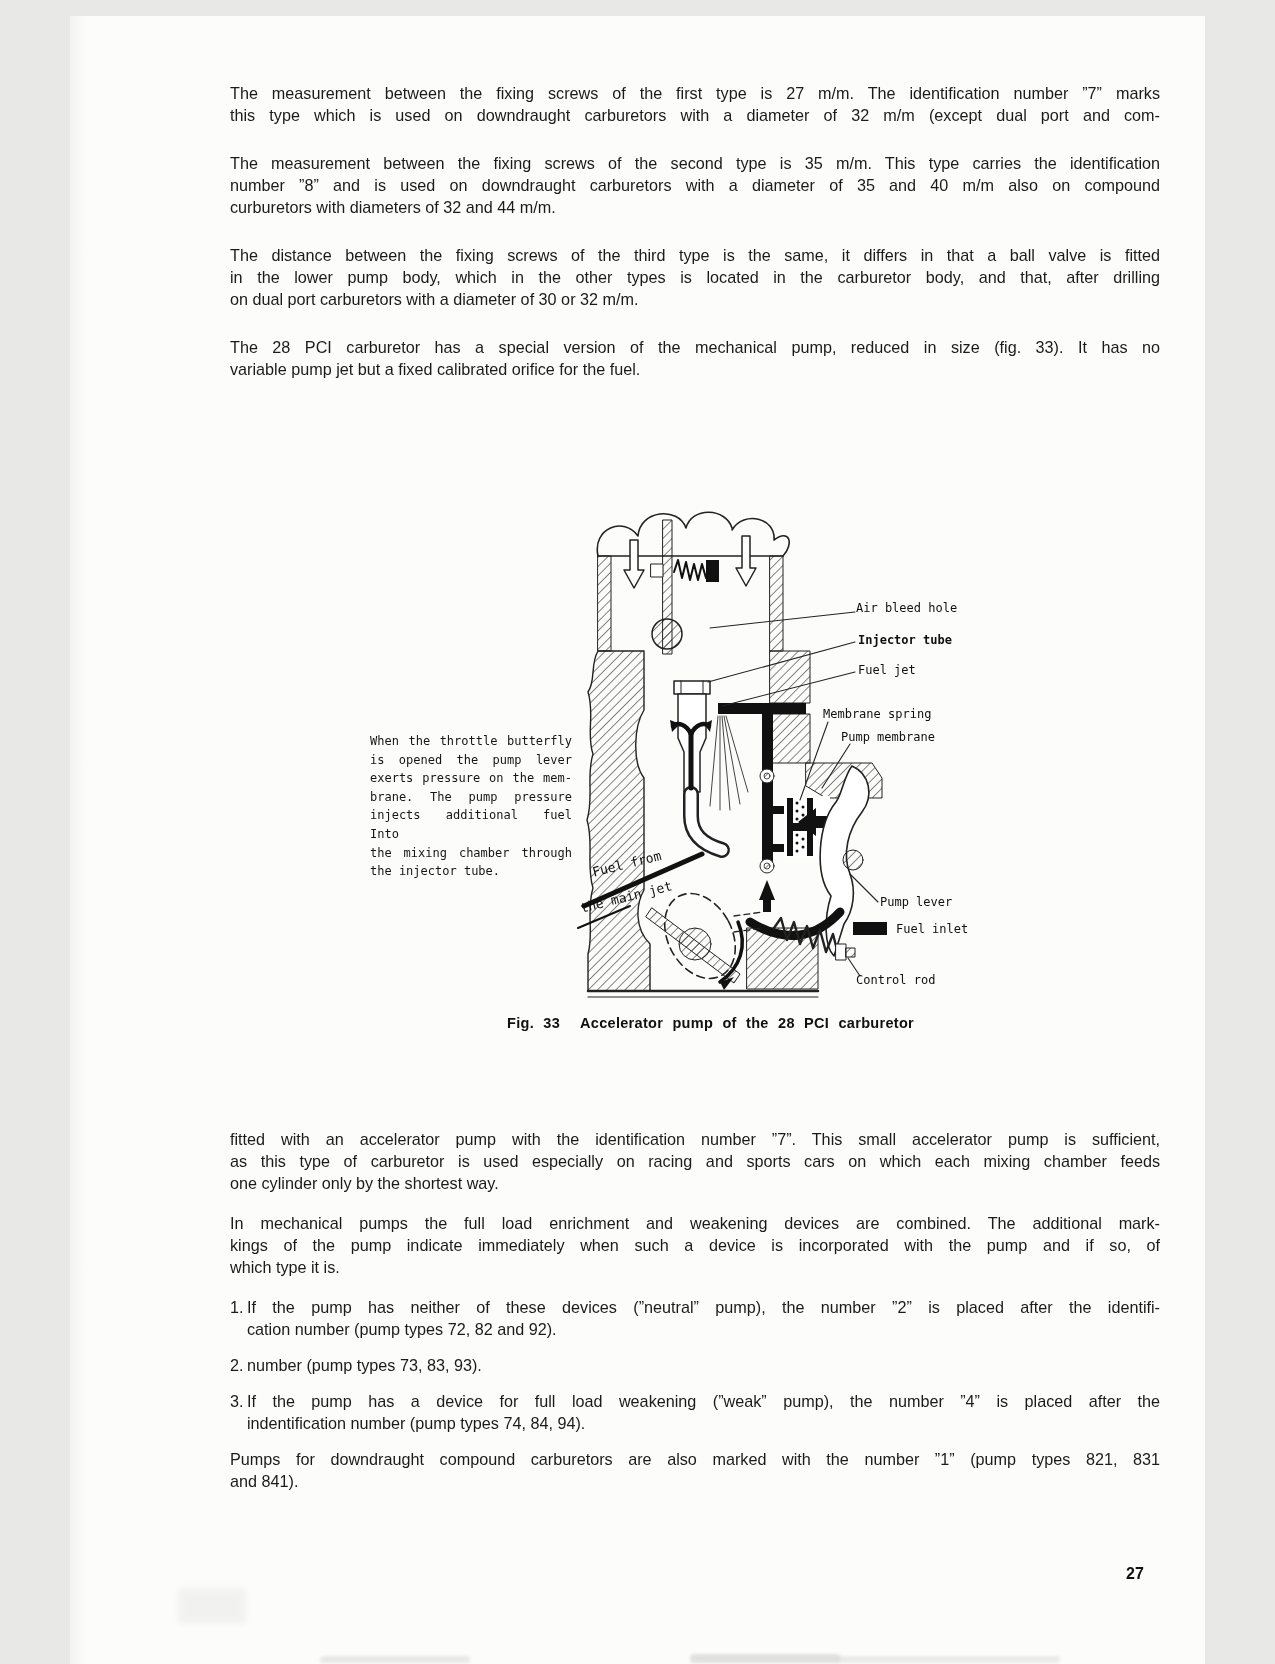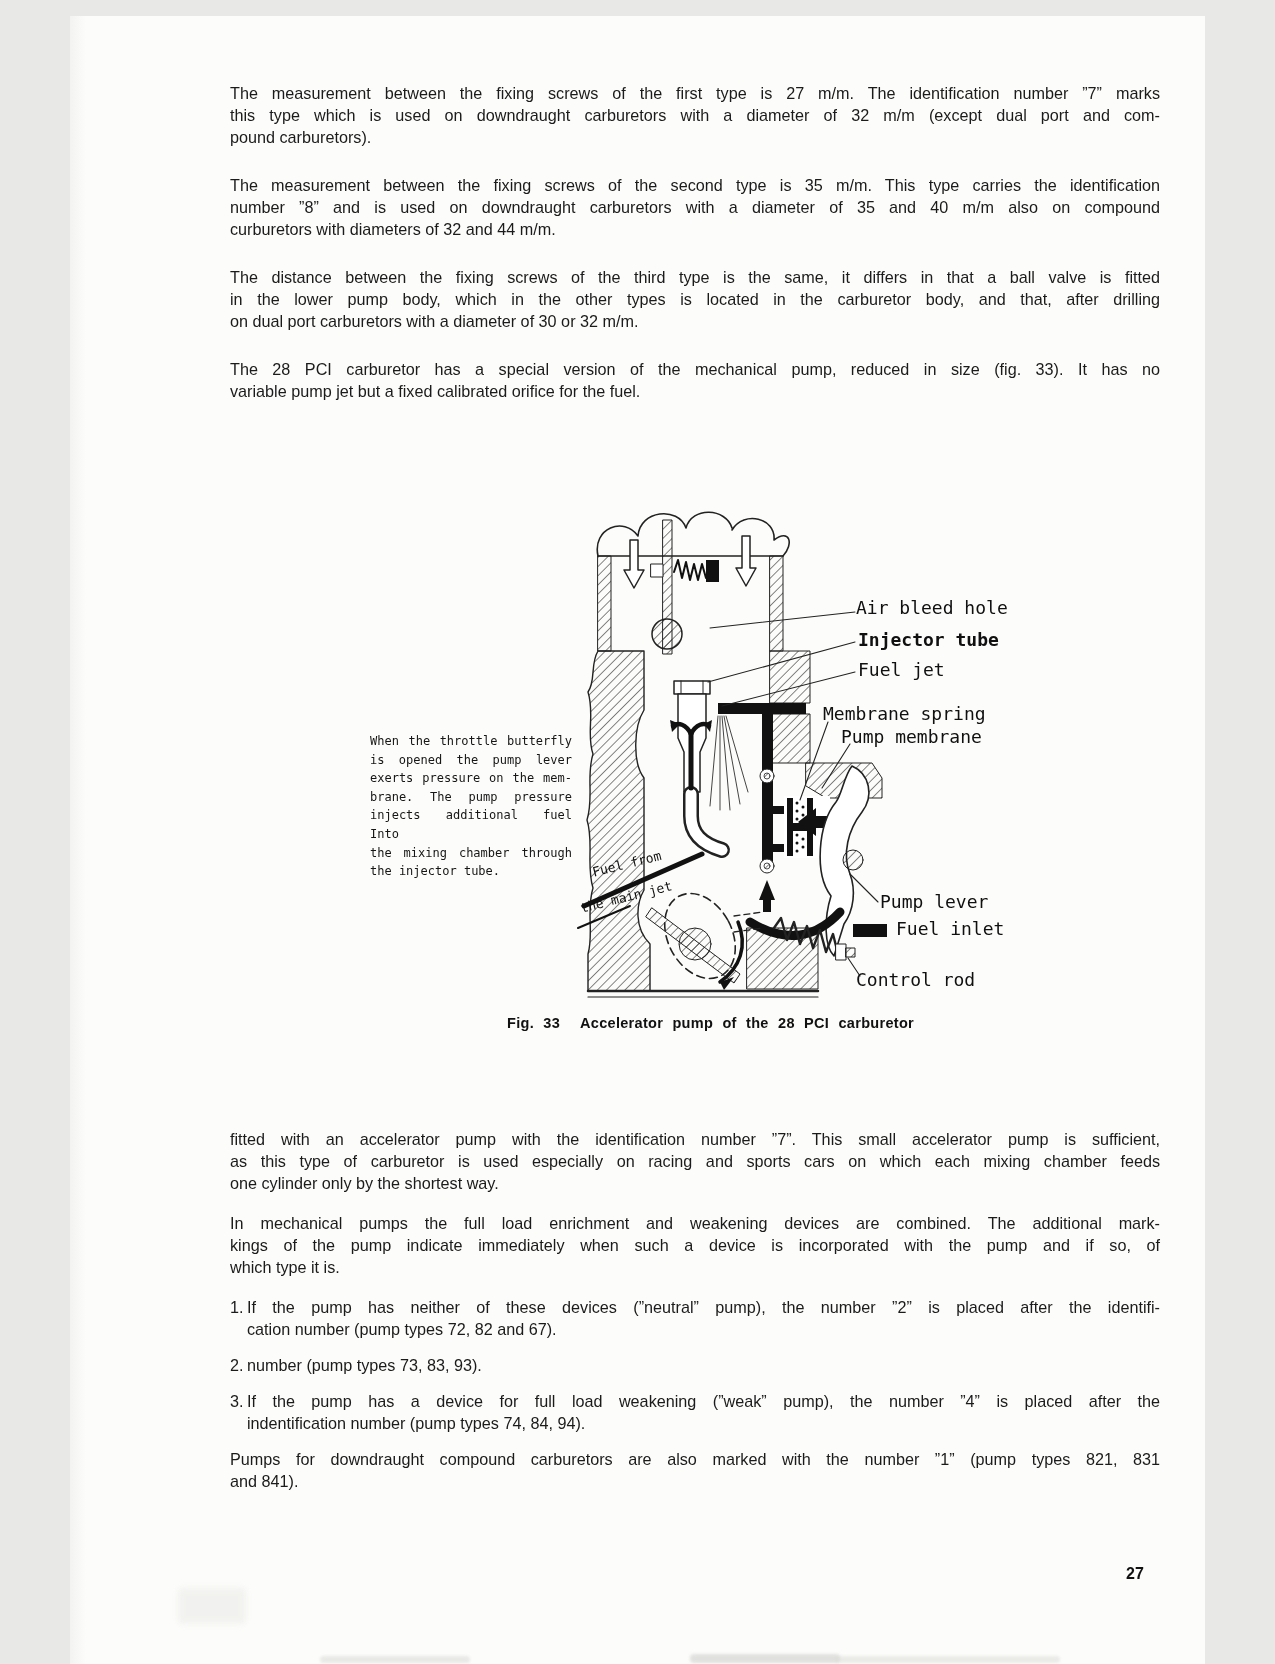--- a/index.html
+++ b/index.html
@@ -19,21 +19,21 @@
   .para{margin:0 0 26px 0;}
   .col-bottom .para{margin:0 0 18px 0;}
   .tl{text-align:justify;text-align-last:justify;text-justify:inter-word;}
   .tl-last{text-align-last:left;}
   .list-item{position:relative;padding-left:17px;margin:0 0 14px 0;}
   .list-num{position:absolute;left:0;top:0;}
   
   .fig-label{
     position:absolute;
     font-family:"DejaVu Sans Mono",monospace;
-    font-size:18px;line-height:14px;color:#101010;white-space:nowrap;
+    font-size:12px;line-height:14px;color:#101010;white-space:nowrap;
   }
   .fig-note{
     position:absolute;left:300px;top:716px;width:202px;
     font-family:"DejaVu Sans Mono",monospace;
     font-size:12px;line-height:18.6px;color:#161616;
   }
   .rot{transform-origin:left top;transform:rotate(-14deg);font-size:13px;}
   .lbl-fuel-inlet::before{
     content:"";display:inline-block;width:34px;height:13px;background:#101010;
     margin-right:9px;vertical-align:-2px;
@@ -55,21 +55,20 @@
 </style>
 </head>
 <body>
 
 <div class="page">
 
   <div class="col col-top">
     <div class="para">
         <div class="tl">The measurement between the fixing screws of the first type is 27 m/m. The identification number ”7” marks</div>
         <div class="tl">this type which is used on downdraught carburetors with a diameter of 32 m/m (except dual port and com-</div>
-        <div class="tl tl-last">pound carburetors).</div>
       </div>
     <div class="para">
         <div class="tl">The measurement between the fixing screws of the second type is 35 m/m. This type carries the identification</div>
         <div class="tl">number ”8” and is used on downdraught carburetors with a diameter of 35 and 40 m/m also on compound</div>
         <div class="tl tl-last">curburetors with diameters of 32 and 44 m/m.</div>
       </div>
     <div class="para">
         <div class="tl">The distance between the fixing screws of the third type is the same, it differs in that a ball valve is fitted</div>
         <div class="tl">in the lower pump body, which in the other types is located in the carburetor body, and that, after drilling</div>
         <div class="tl tl-last">on dual port carburetors with a diameter of 30 or 32 m/m.</div>
@@ -248,21 +247,21 @@
     <div class="para">
         <div class="tl">In mechanical pumps the full load enrichment and weakening devices are combined. The additional mark-</div>
         <div class="tl">kings of the pump indicate immediately when such a device is incorporated with the pump and if so, of</div>
         <div class="tl tl-last">which type it is.</div>
       </div>
 
     <div class="list-item">
       <span class="list-num">1.</span>
       <div>
           <div class="tl">If the pump has neither of these devices (”neutral” pump), the number ”2” is placed after the identifi-</div>
-          <div class="tl tl-last">cation number (pump types 72, 82 and 67).</div>
+          <div class="tl tl-last">cation number (pump types 72, 82 and 92).</div>
         </div>
     </div>
     <div class="list-item">
       <span class="list-num">2.</span>
       <div>
           <div class="tl tl-last">number (pump types 73, 83, 93).</div>
         </div>
     </div>
     <div class="list-item">
       <span class="list-num">3.</span>

